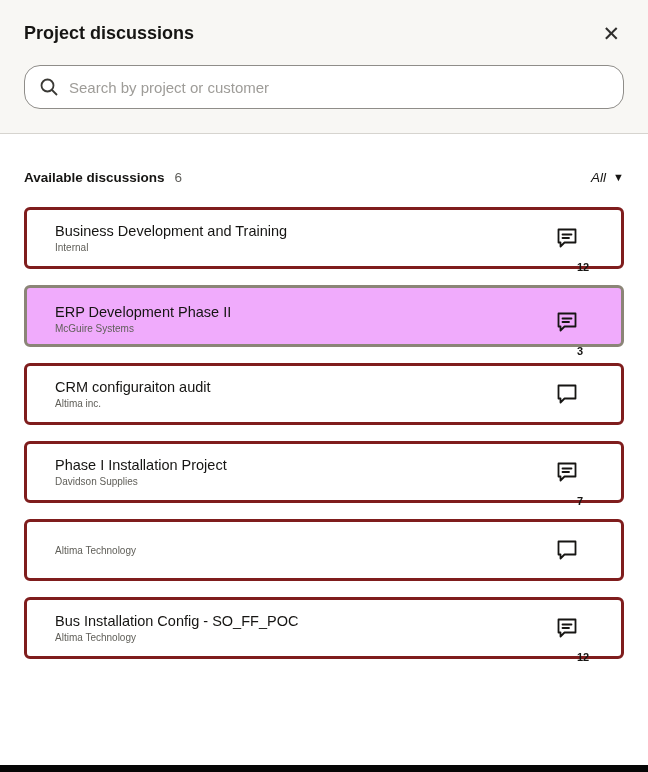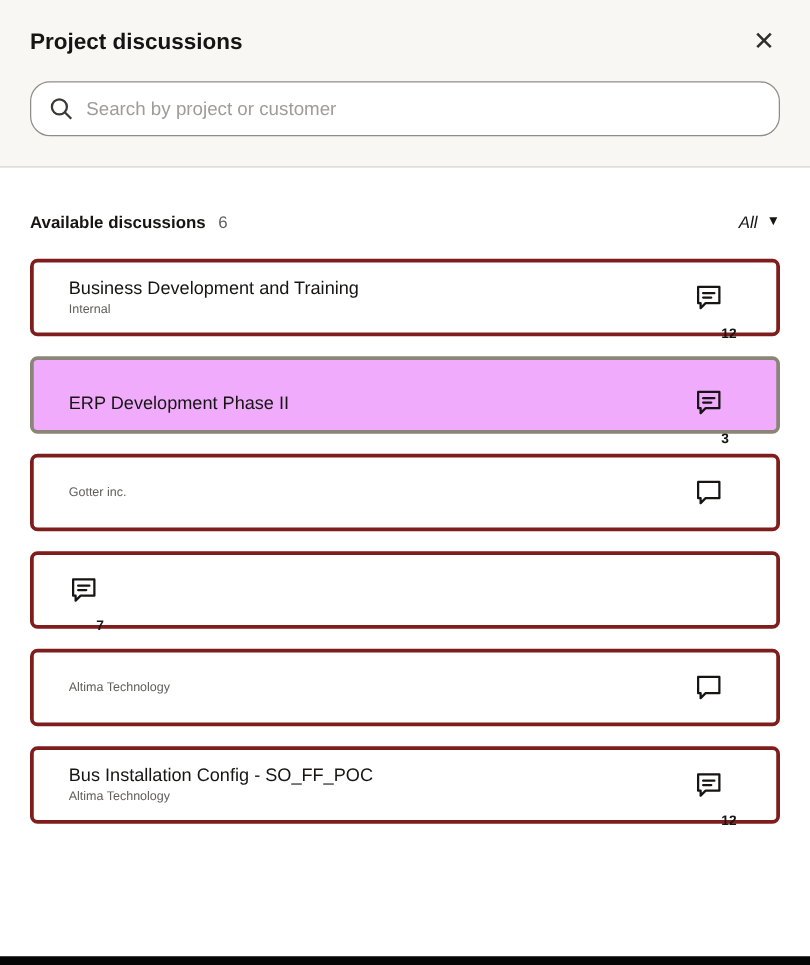--- a/index.html
+++ b/index.html
@@ -204,50 +204,56 @@
           <line x1="7.5" y1="12" x2="14" y2="12"></line>
         </g>
       </svg>
       <span class="chat-count">12</span>
     </div>
   </div>
 
   <div class="card selected">
     <div class="card-text">
       <div class="card-title">ERP Development Phase II</div>
+      <div class="card-sub">McGuire Systems</div>
     </div>
     <div class="chat">
       <svg width="24" height="24" viewBox="0 0 24 24" fill="none" stroke="#161513" stroke-width="1.8" stroke-linejoin="round" stroke-linecap="round">
         <path d="M3.5 3.5 H20.5 V16.5 H9.5 L5.5 20.5 V16.5 H3.5 Z"></path>
         <g>
           <line x1="7.5" y1="8.5" x2="16.5" y2="8.5"></line>
           <line x1="7.5" y1="12" x2="14" y2="12"></line>
         </g>
       </svg>
       <span class="chat-count">3</span>
     </div>
   </div>
 
   <div class="card">
     <div class="card-text">
-      <div class="card-sub">Gotter inc.</div>
+      <div class="card-title">CRM configuraiton audit</div>
+      <div class="card-sub">Altima inc.</div>
     </div>
     <div class="chat">
       <svg width="24" height="24" viewBox="0 0 24 24" fill="none" stroke="#161513" stroke-width="1.8" stroke-linejoin="round" stroke-linecap="round">
         <path d="M3.5 3.5 H20.5 V16.5 H9.5 L5.5 20.5 V16.5 H3.5 Z"></path>
         <g style="display: none;">
           <line x1="7.5" y1="8.5" x2="16.5" y2="8.5"></line>
           <line x1="7.5" y1="12" x2="14" y2="12"></line>
         </g>
       </svg>
       <span class="chat-count"></span>
     </div>
   </div>
 
   <div class="card">
+    <div class="card-text">
+      <div class="card-title">Phase I Installation Project</div>
+      <div class="card-sub">Davidson Supplies</div>
+    </div>
     <div class="chat">
       <svg width="24" height="24" viewBox="0 0 24 24" fill="none" stroke="#161513" stroke-width="1.8" stroke-linejoin="round" stroke-linecap="round">
         <path d="M3.5 3.5 H20.5 V16.5 H9.5 L5.5 20.5 V16.5 H3.5 Z"></path>
         <g>
           <line x1="7.5" y1="8.5" x2="16.5" y2="8.5"></line>
           <line x1="7.5" y1="12" x2="14" y2="12"></line>
         </g>
       </svg>
       <span class="chat-count">7</span>
     </div>

